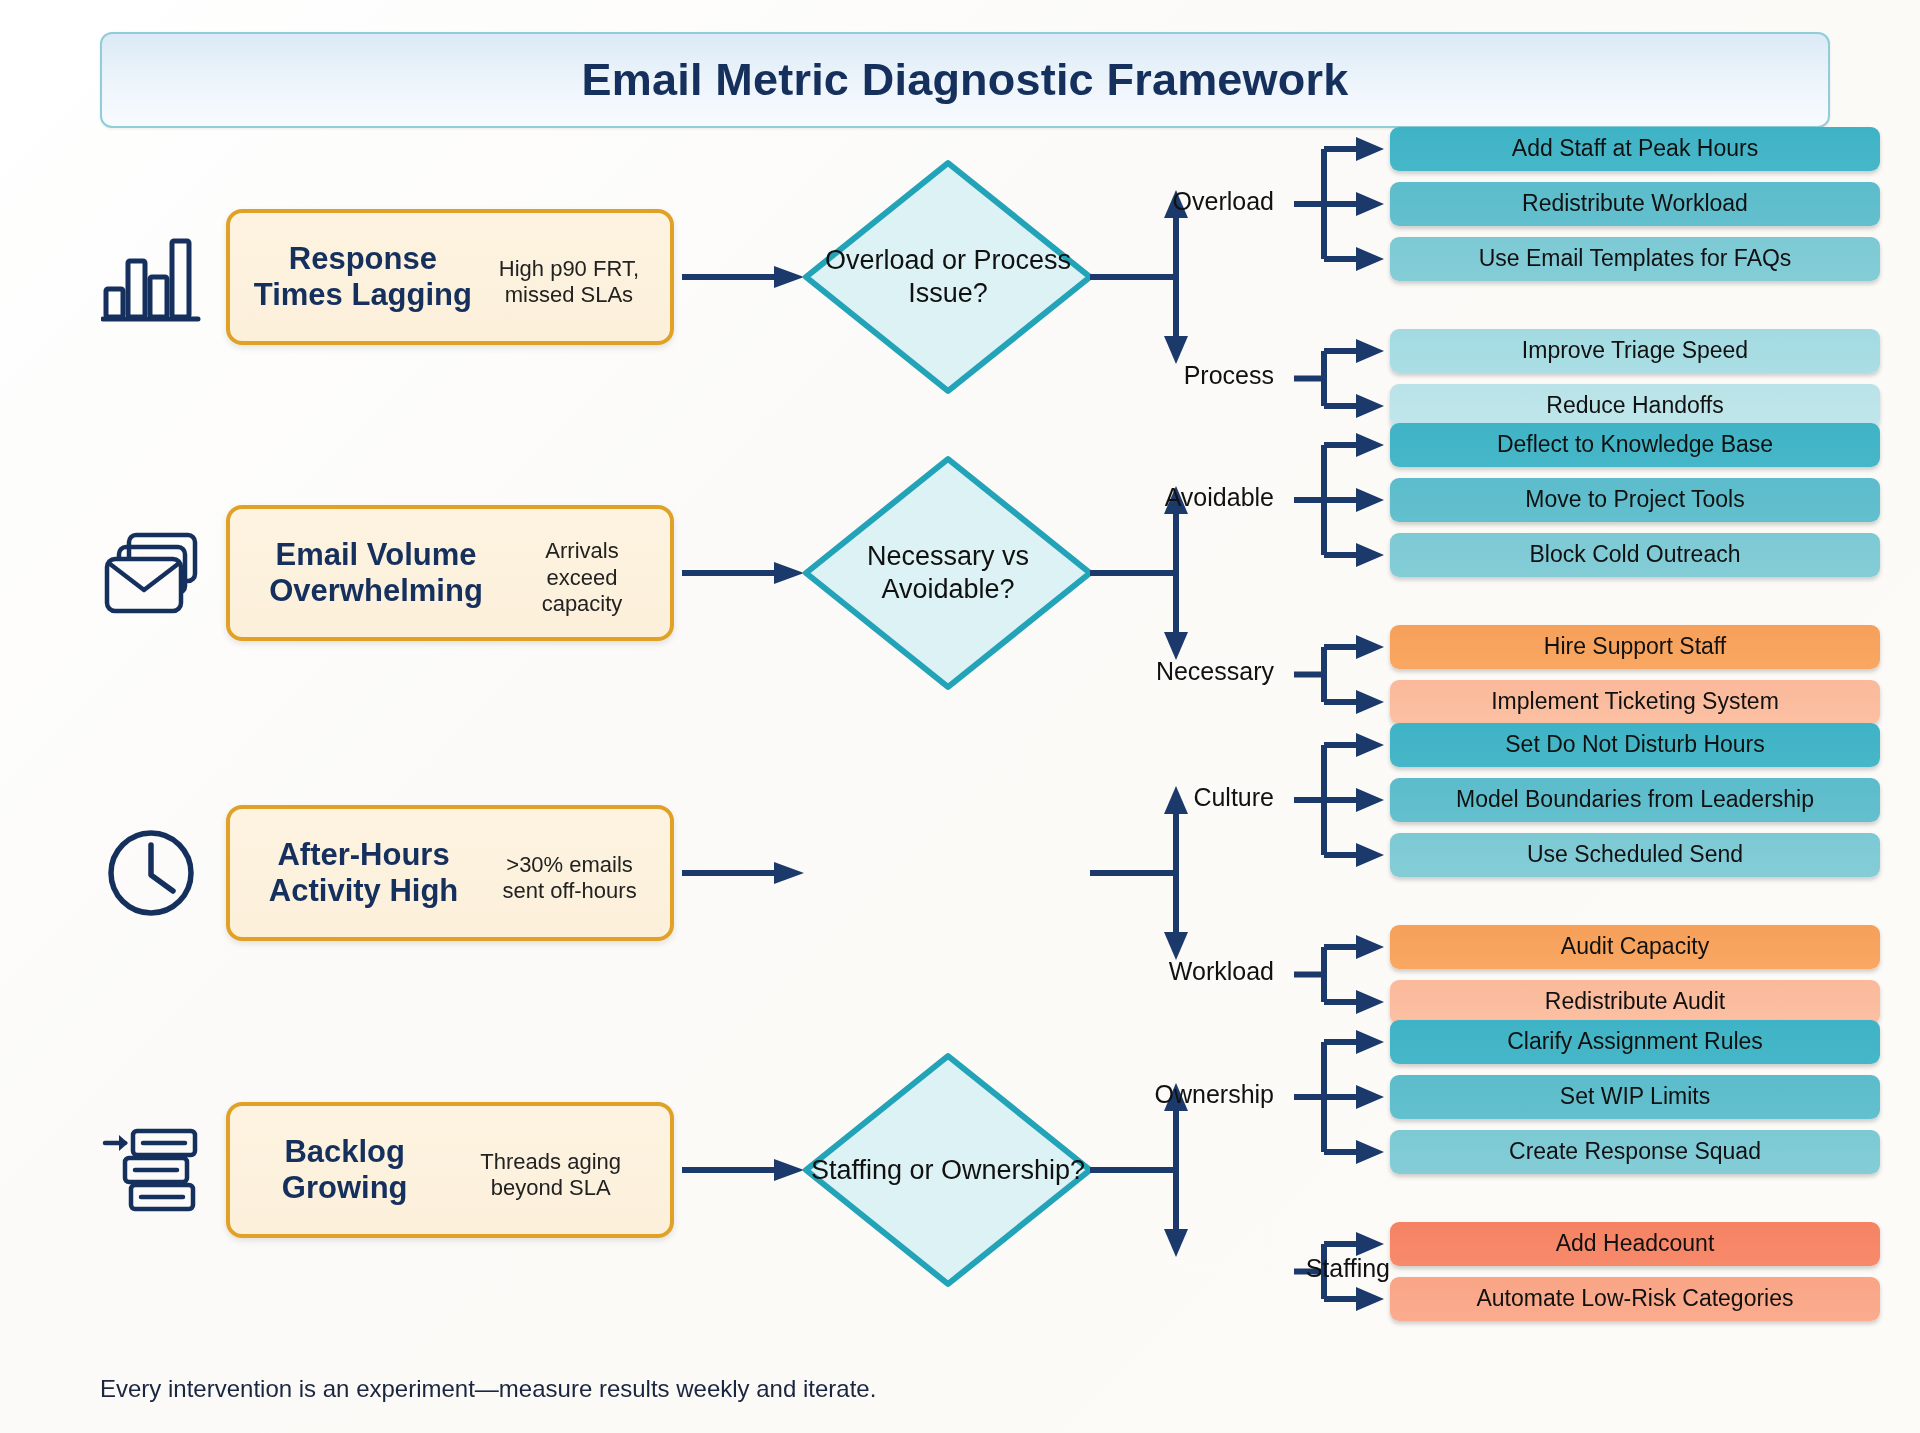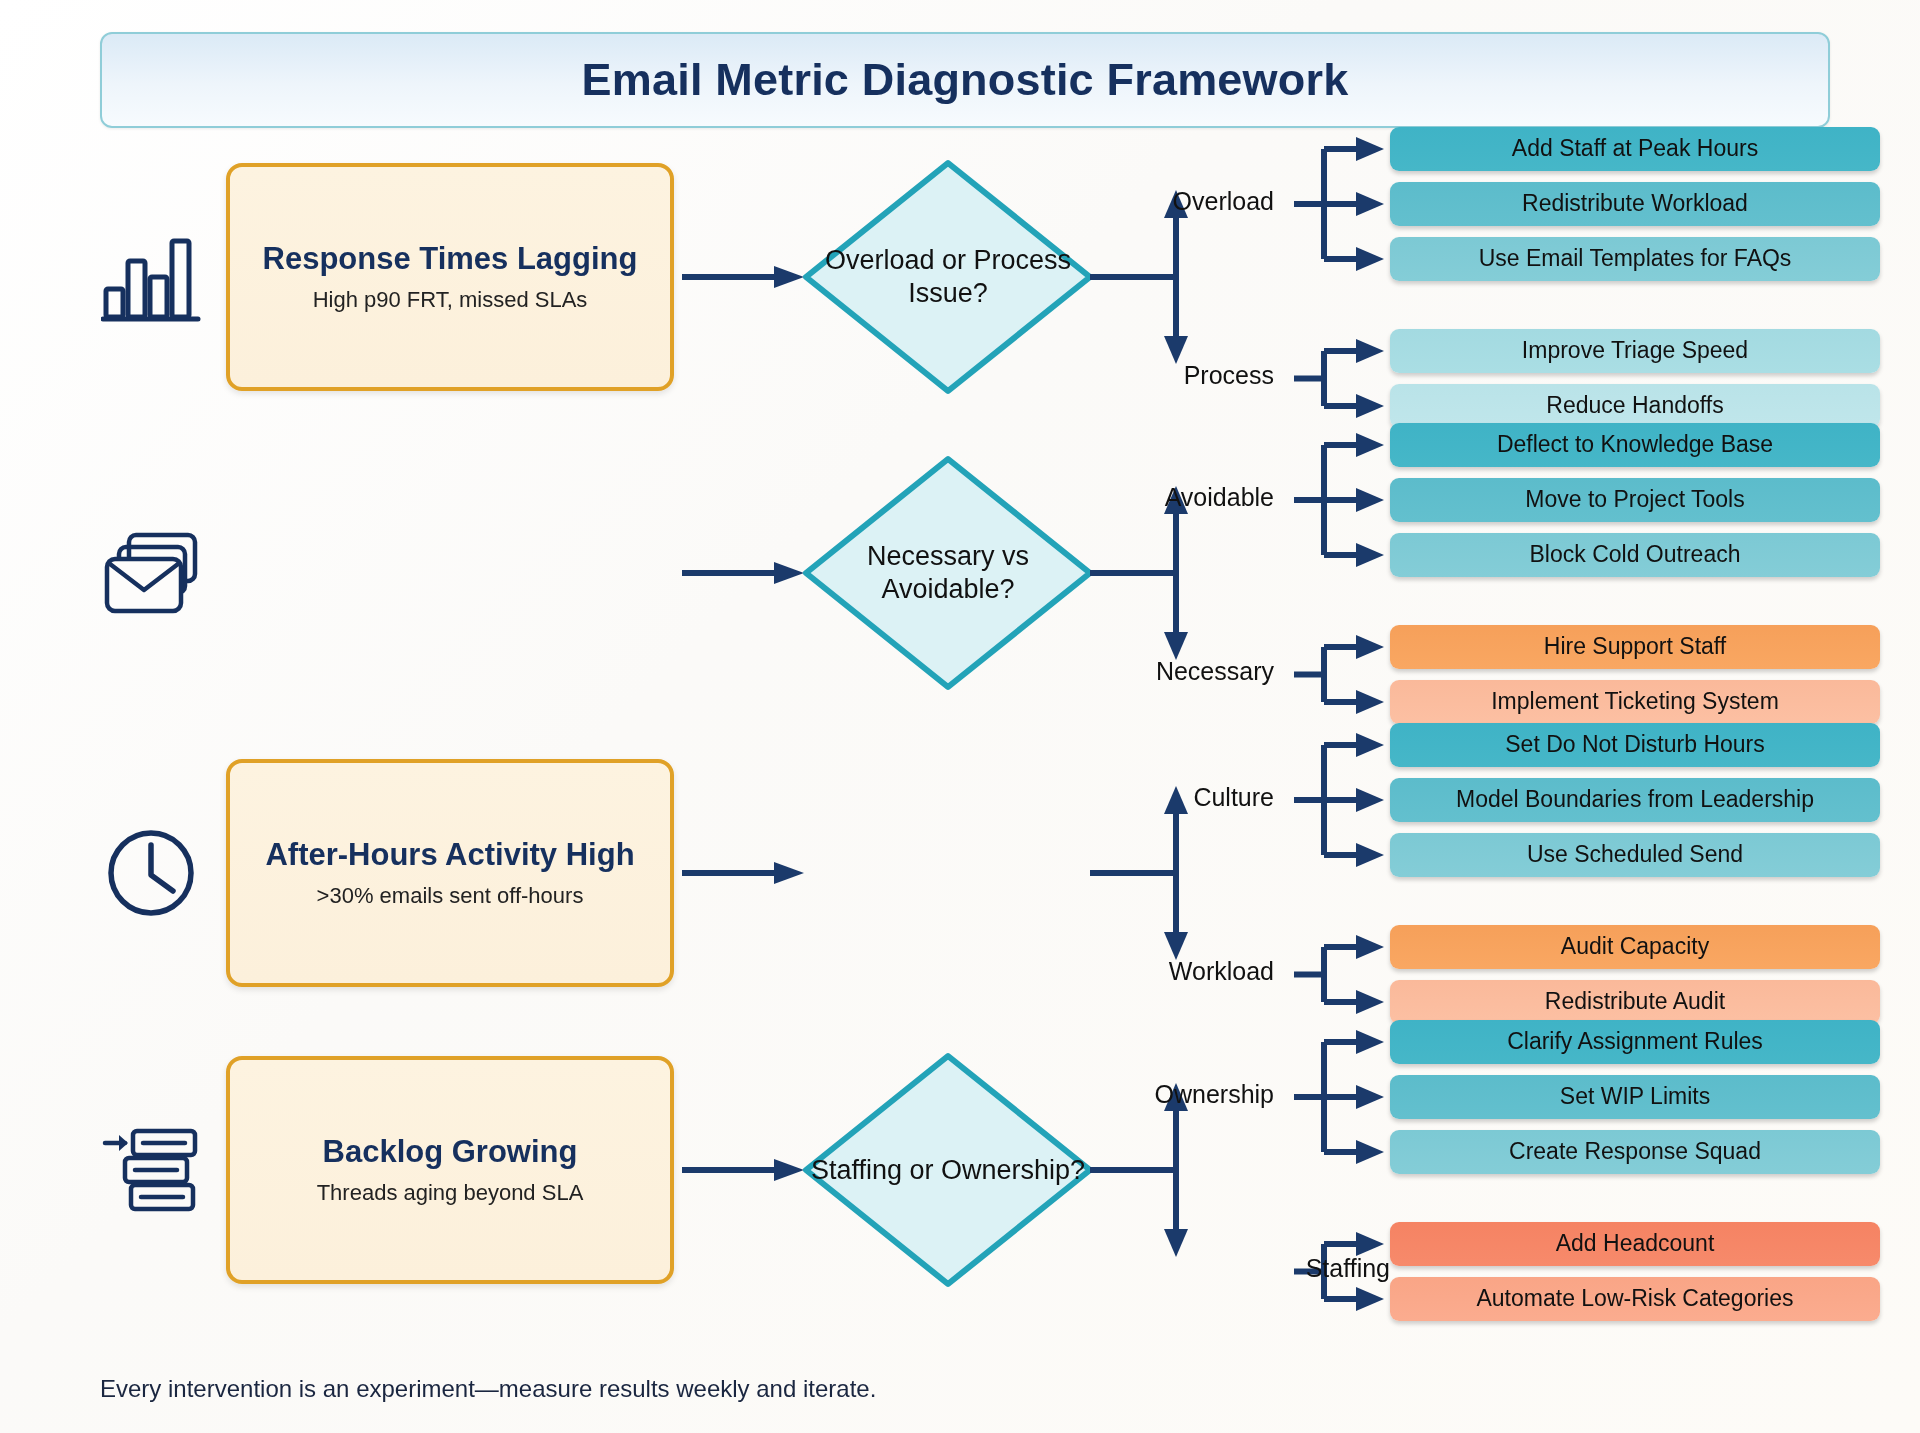--- a/index.html
+++ b/index.html
@@ -42,26 +42,26 @@
     transform: translateY(-50%);
     width: 110px; height: 110px;
     display: flex; align-items: center; justify-content: center;
   }
   .icon-wrap svg { display: block; }
 
   
   .problem-box {
     position: absolute; left: 226px; top: 50%;
     transform: translateY(-50%);
-    width: 448px; height: 228px;
+    width: 448px; height: 136px;
     border: 4px solid #e0a127;
     border-radius: 16px;
     background: linear-gradient(180deg,#fdf3e0 0%,#fcf0db 100%);
     box-shadow: 0 3px 6px rgba(0,0,0,.10);
-    display: flex; flex-direction: column;
+    display: flex; 
     align-items: center; justify-content: center;
     padding: 6px 14px;
   }
   .problem-title {
     font-size: 31px; font-weight: 700; color: #16305e;
     text-align: center; line-height: 1.16;
   }
   .problem-sub {
     font-size: 22px; color: #222; text-align: center;
     margin-top: 10px; line-height: 1.2;
@@ -208,20 +208,24 @@
       <div class="row row-2" style="top: 448px; height: 250px;">
         <div class="icon-wrap">
           <svg width="104" height="88" viewBox="0 0 104 88">
       <g fill="none" stroke="#16305e" stroke-width="4.5" stroke-linejoin="round">
         <rect x="30" y="6" width="66" height="46" rx="7"></rect>
         <rect x="20" y="18" width="66" height="46" rx="7"></rect>
         <rect x="8" y="30" width="74" height="52" rx="8" fill="#fdfcfb"></rect>
         <path d="M11 35 L45 61 L79 35" stroke-linecap="round"></path>
       </g>
     </svg>
+        </div>
+        <div class="problem-box">
+          <div class="problem-title">Email Volume Overwhelming</div>
+     <div class="problem-sub">Arrivals exceed capacity</div>
         </div>
         <div class="feed-arrow"><svg width="126" height="26" viewBox="0 0 126 26">
     <line x1="0" y1="13" x2="96" y2="13" stroke="#1b3a6b" stroke-width="6"></line>
     <path d="M92 2 L122 13 L92 24 Z" fill="#1b3a6b"></path>
   </svg></div>
         <div class="diamond-wrap">
           <svg width="296" height="240" viewBox="0 0 296 240">
     <polygon points="148,6 290,120 148,234 6,120" fill="#dcf2f5" stroke="#23a3b8" stroke-width="6" stroke-linejoin="round"></polygon>
   </svg>
           <div class="diamond-label">Necessary vs Avoidable?</div>

